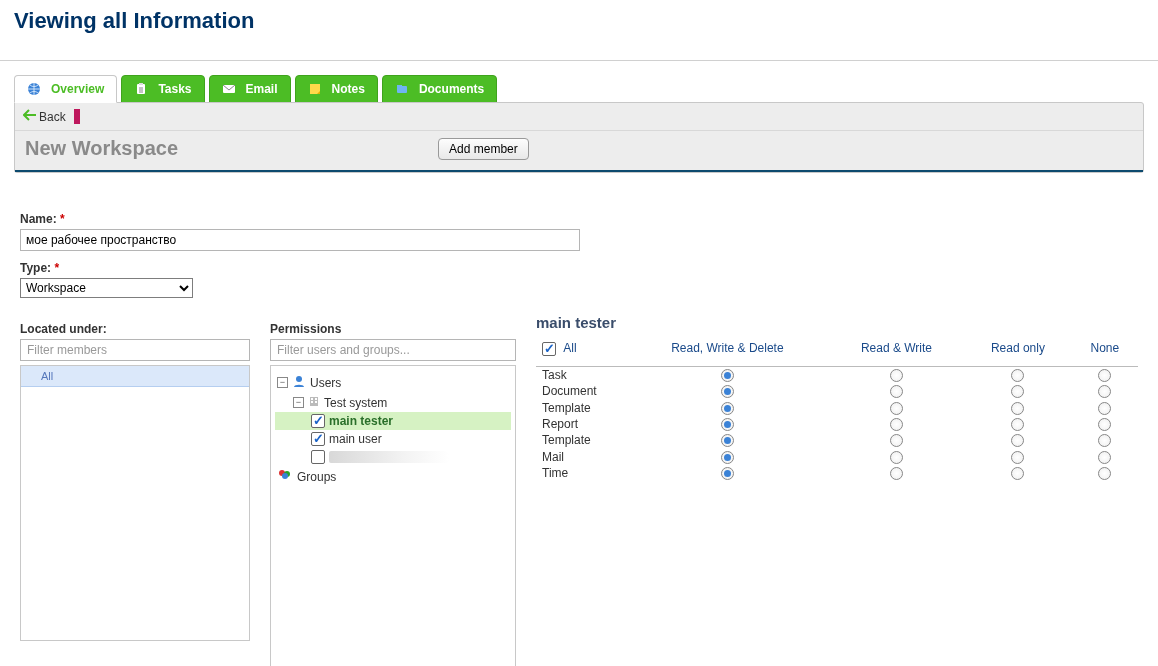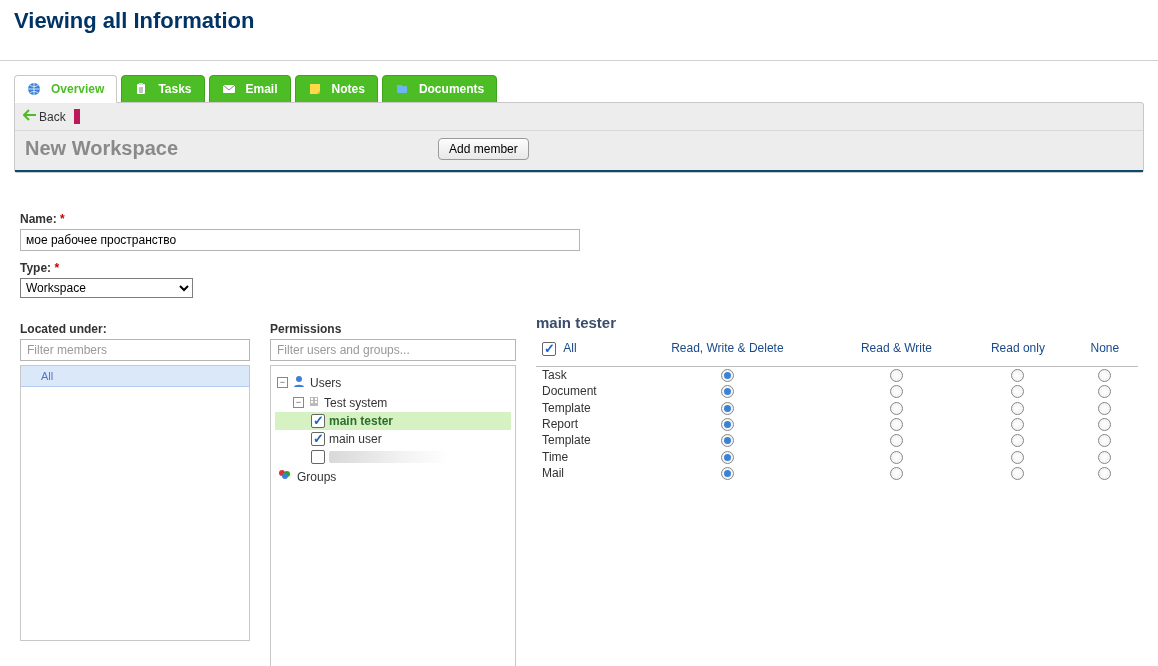--- a/index.html
+++ b/index.html
@@ -421,28 +421,28 @@
               <td><span class="radio"></span></td>
             </tr>
             <tr>
               <td class="first">Template</td>
               <td><span class="radio checked"></span></td>
               <td><span class="radio"></span></td>
               <td><span class="radio"></span></td>
               <td><span class="radio"></span></td>
             </tr>
             <tr>
+              <td class="first">Mail</td>
+              <td><span class="radio checked"></span></td>
+              <td><span class="radio"></span></td>
+              <td><span class="radio"></span></td>
+              <td><span class="radio"></span></td>
+            </tr>
+            <tr>
               <td class="first">Time</td>
-              <td><span class="radio checked"></span></td>
-              <td><span class="radio"></span></td>
-              <td><span class="radio"></span></td>
-              <td><span class="radio"></span></td>
-            </tr>
-            <tr>
-              <td class="first">Mail</td>
               <td><span class="radio checked"></span></td>
               <td><span class="radio"></span></td>
               <td><span class="radio"></span></td>
               <td><span class="radio"></span></td>
             </tr>
           </tbody>
       </table>
     </div>
   </div>
 

